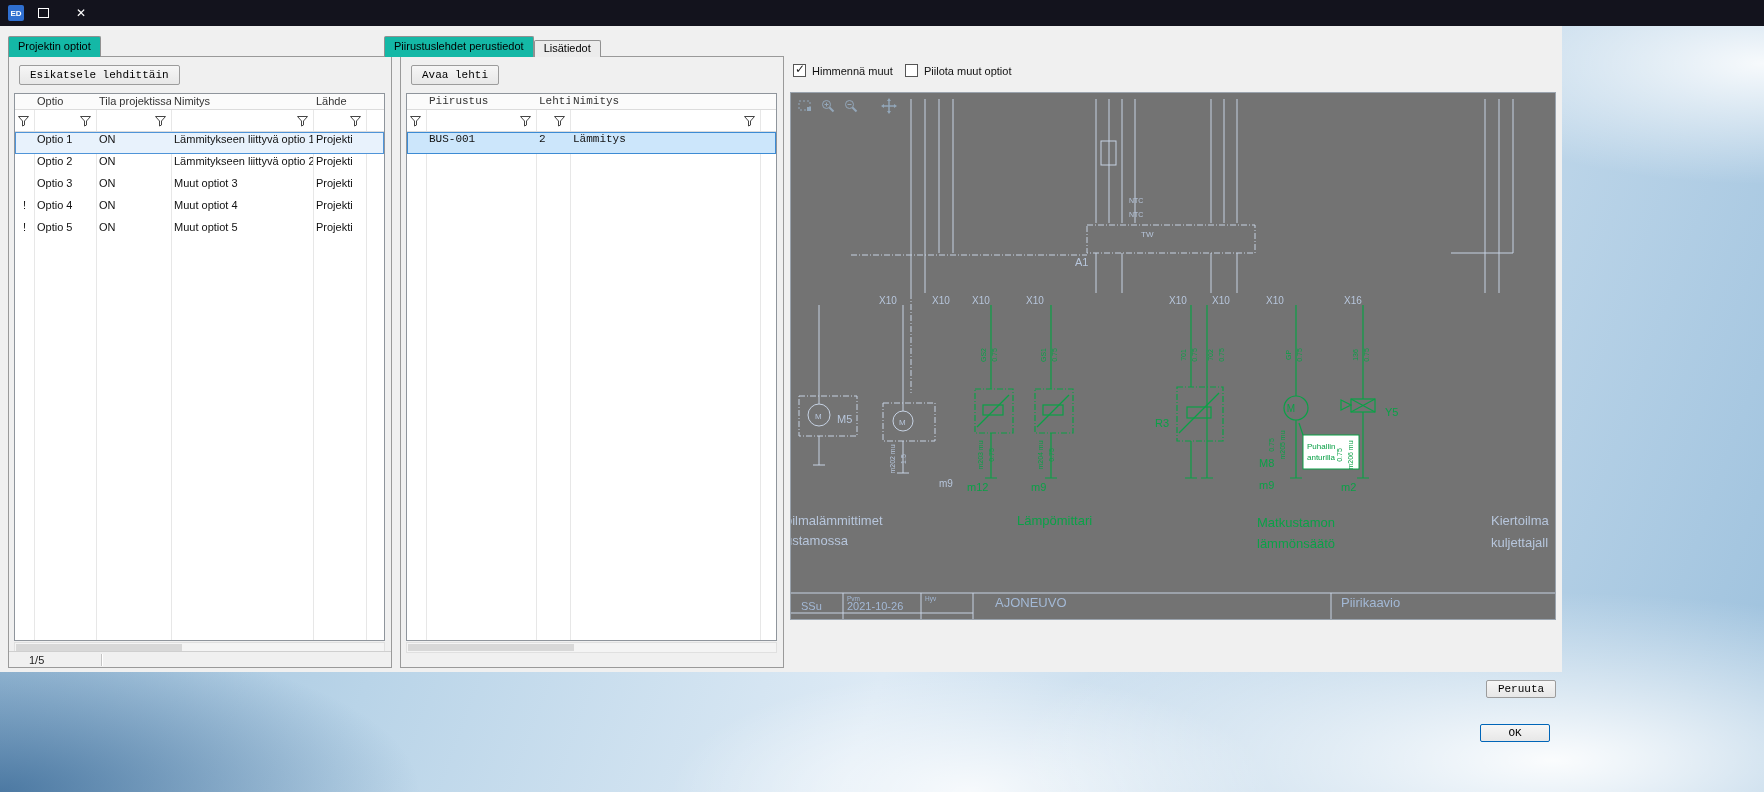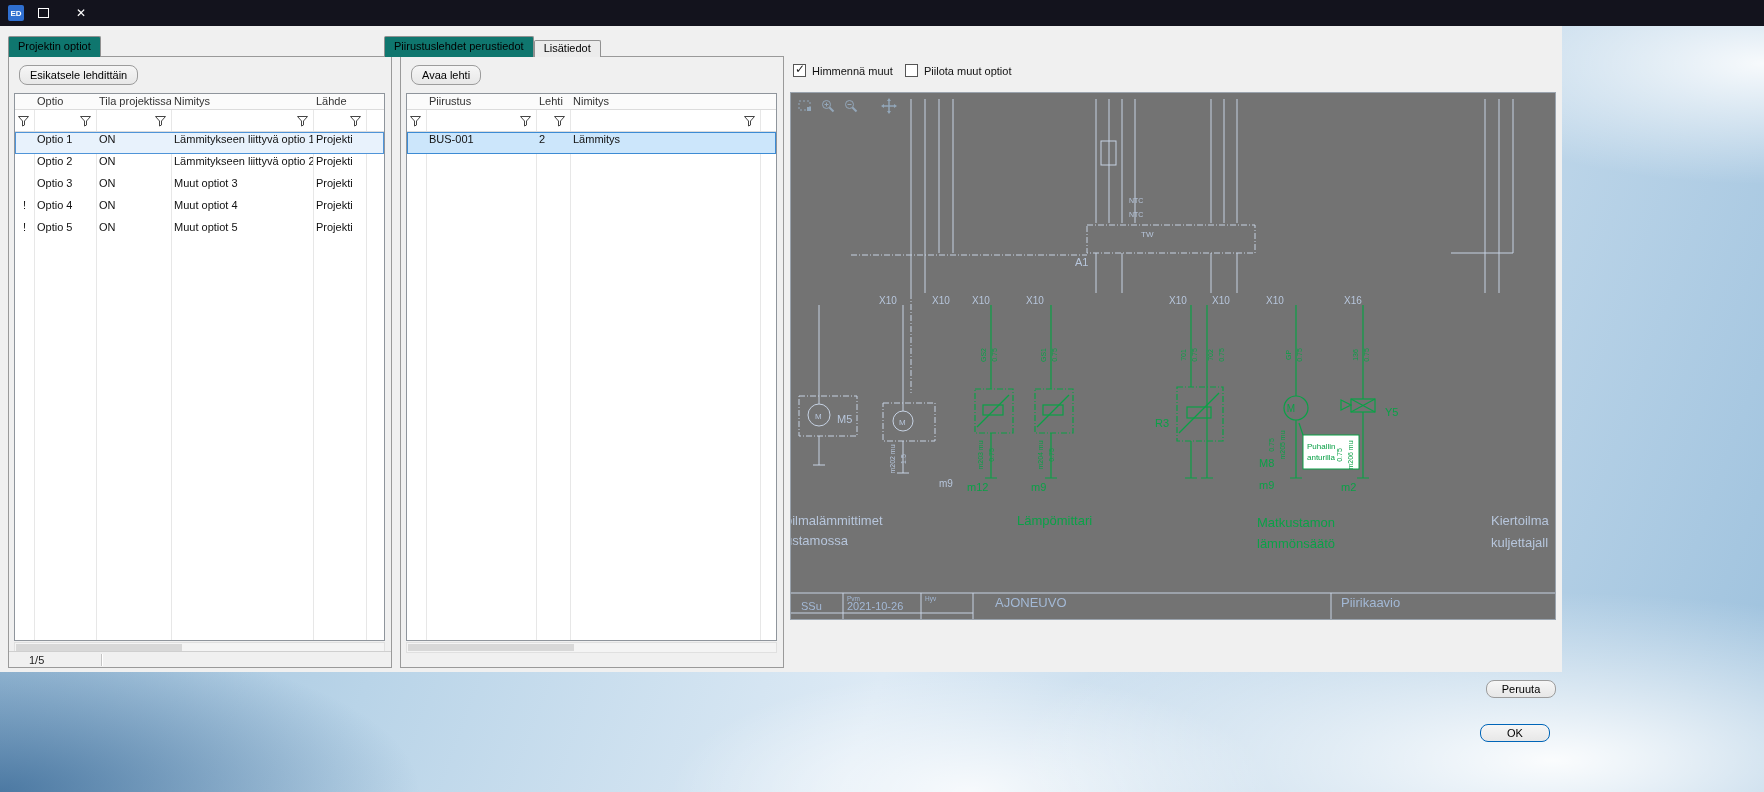--- a/index.html
+++ b/index.html
@@ -16,32 +16,32 @@
   
   .titlebar{position:absolute;left:0;top:0;width:1764px;height:26px;background:#13131d;display:flex;align-items:center;}
   .app-icon{width:16px;height:16px;margin-left:8px;background:#2f6fd0;border-radius:2px;color:#fff;
     font-size:8px;font-weight:bold;display:flex;align-items:center;justify-content:center;}
   .tb-title{color:#fff;font-size:12px;margin-left:8px;flex:1;}
   .win-btn{width:38px;height:26px;display:flex;align-items:center;justify-content:center;color:#fff;font-size:12px;cursor:pointer;}
   .max-glyph{width:9px;height:8px;border:1px solid #fff;display:block;}
   
   .workspace{position:absolute;left:0;top:26px;width:1562px;height:646px;background:#f0f0f0;}
   .tabstrip{position:absolute;display:flex;align-items:flex-end;height:21px;z-index:3;}
-  .tab{height:20px;line-height:19px;padding:0 9px;font-size:11px;background:#0f766e;
+  .tab{height:20px;line-height:19px;padding:0 9px;font-size:11px;background:#14b8a6;
     border:1px solid #919191;border-bottom:none;border-radius:2px 2px 0 0;white-space:nowrap;}
   .tab.inactive{height:16px;line-height:15px;background:#ececec;}
   .panel-box{position:absolute;top:30px;width:384px;height:612px;background:#f0f0f0;border:1px solid #9a9a9a;box-sizing:border-box;}
-  .btn{font-family:Liberation Sans, sans-serif;font-size:11px;height:20px;padding:0 10px;background:linear-gradient(#f6f6f6,#e7e7e7);
-    border:1px solid #9c9c9c;border-radius:8px;cursor:pointer;}
+  .btn{font-family:Liberation Mono, monospace;font-size:11px;height:20px;padding:0 10px;background:linear-gradient(#f6f6f6,#e7e7e7);
+    border:1px solid #9c9c9c;border-radius:2px;cursor:pointer;}
   .panel-btn{position:absolute;left:10px;top:8px;}
   
   .grid{position:absolute;left:5px;top:36px;width:371px;height:548px;background:#fff;border:1px solid #8f959c;box-sizing:border-box;overflow:hidden;}
   .coldiv{position:absolute;top:0;bottom:0;width:1px;background:#e7e7e7;}
   .lrow{display:grid;grid-template-columns:19px 62px 75px 142px 53px 1fr;position:relative;}
-  .mrow{display:grid;grid-template-columns:19px 110px 34px 190px 1fr;position:relative;}
+  .mrow{display:grid;grid-template-columns:19px 110px 34px 190px 1fr;position:relative;font-family:Liberation Mono, monospace;}
   .hdr{height:15px;line-height:15px;font-size:11px;color:#333;border-bottom:1px solid #dcdcdc;background:#fbfbfb;}
   .hdr .c{padding:0 3px;overflow:hidden;white-space:nowrap;}
   .flt{height:21px;border-bottom:1px solid #dcdcdc;}
   .flt .c{display:flex;align-items:center;justify-content:flex-end;padding-right:4px;}
   .row{height:22px;line-height:15px;font-size:11px;color:#111;}
   .row .c{padding:0 3px;overflow:hidden;white-space:nowrap;}
   .row .g{text-align:center;padding:0;}
   .row.sel{background:#e8f2fc;box-shadow:inset 0 0 0 1px #4f94d8;}
   .row.sel2{background:#cce6fb;box-shadow:inset 0 0 0 1px #3c8bd4;}
   .funnel{width:13px;height:12px;cursor:pointer;}

